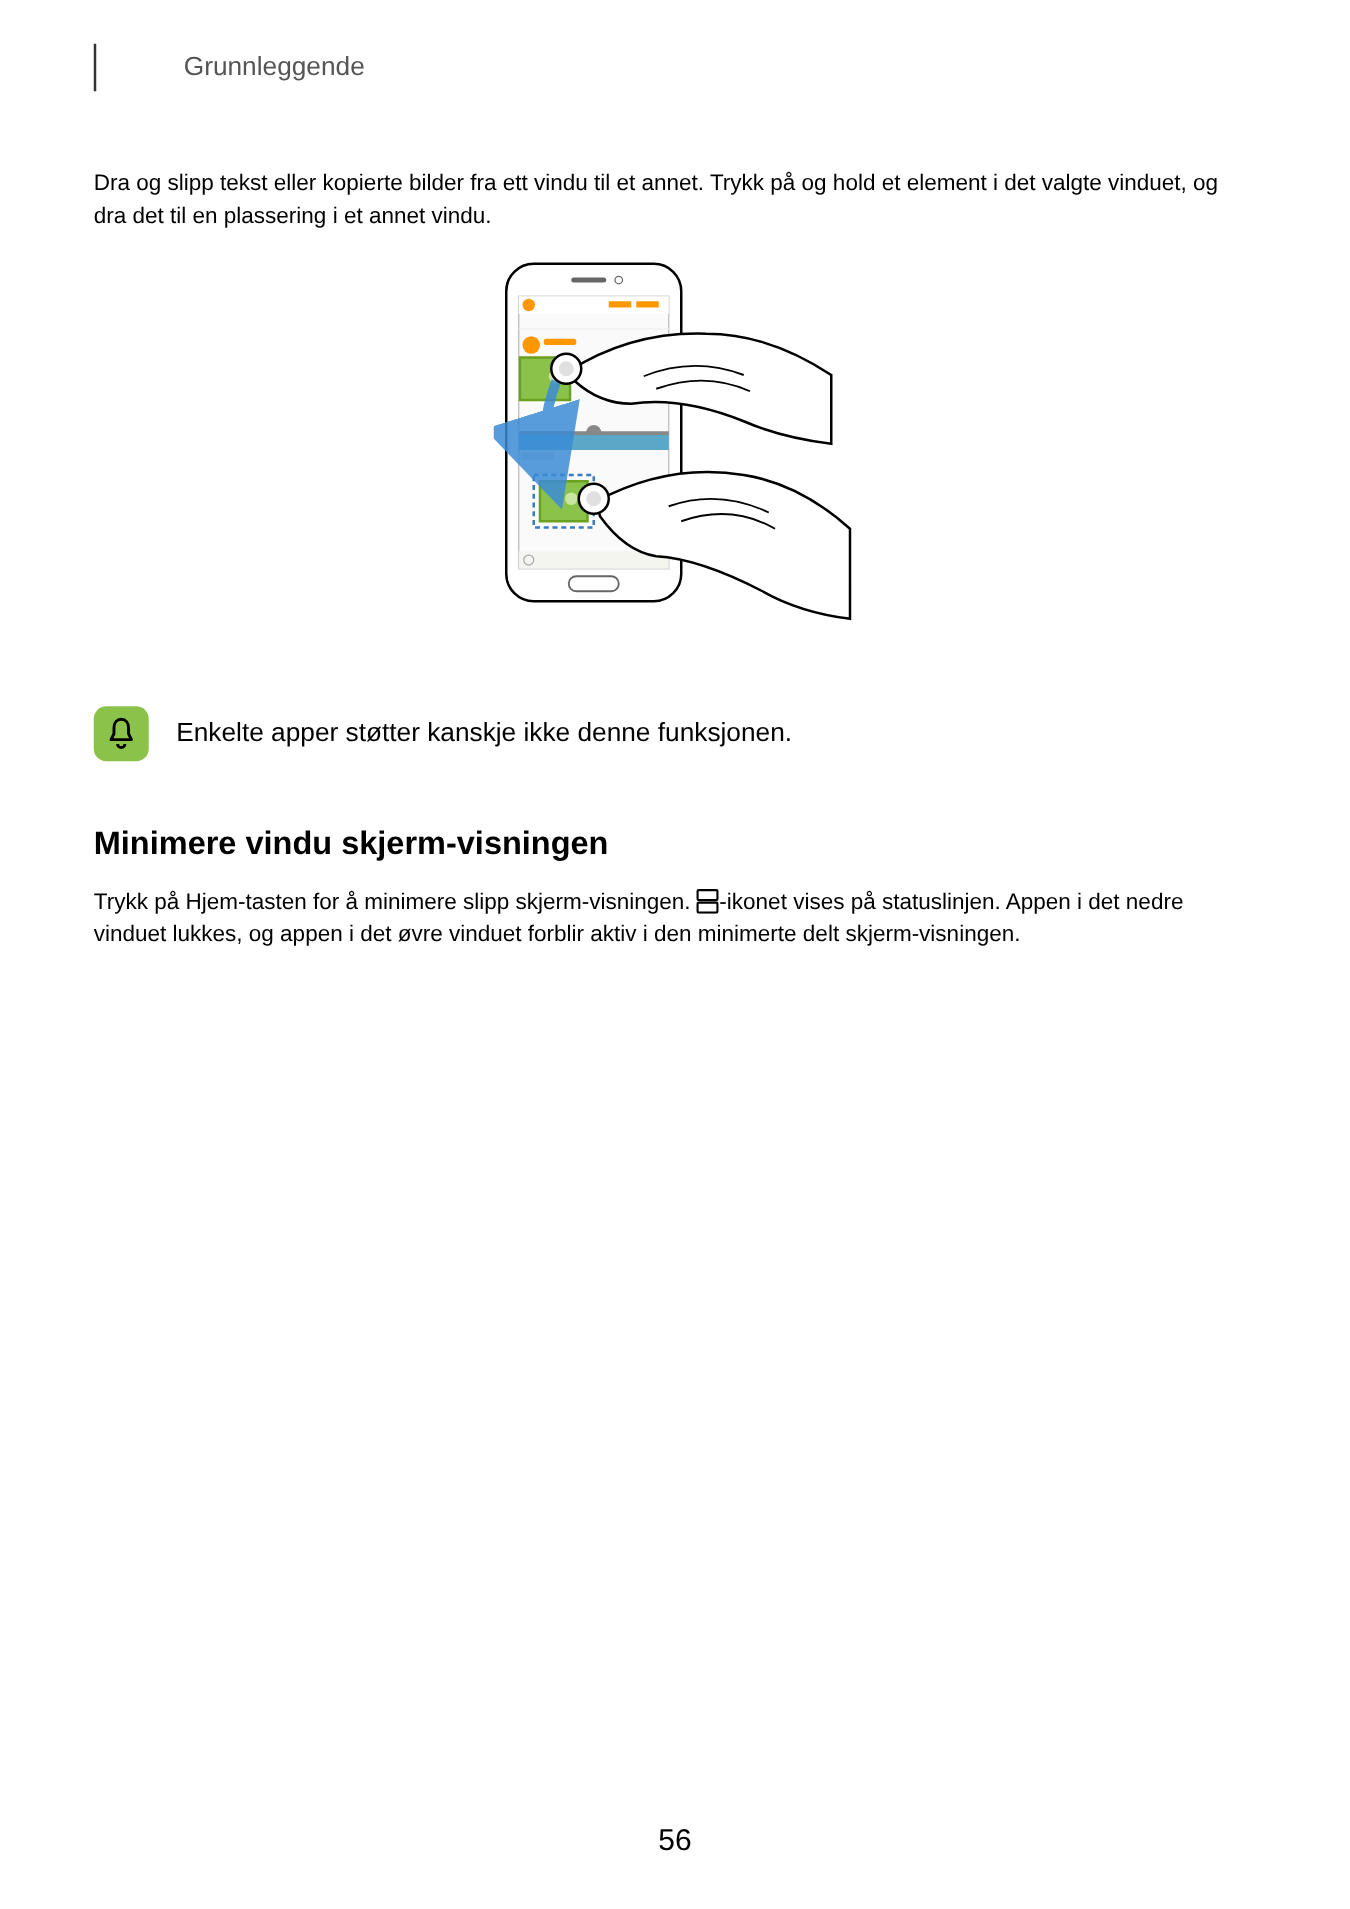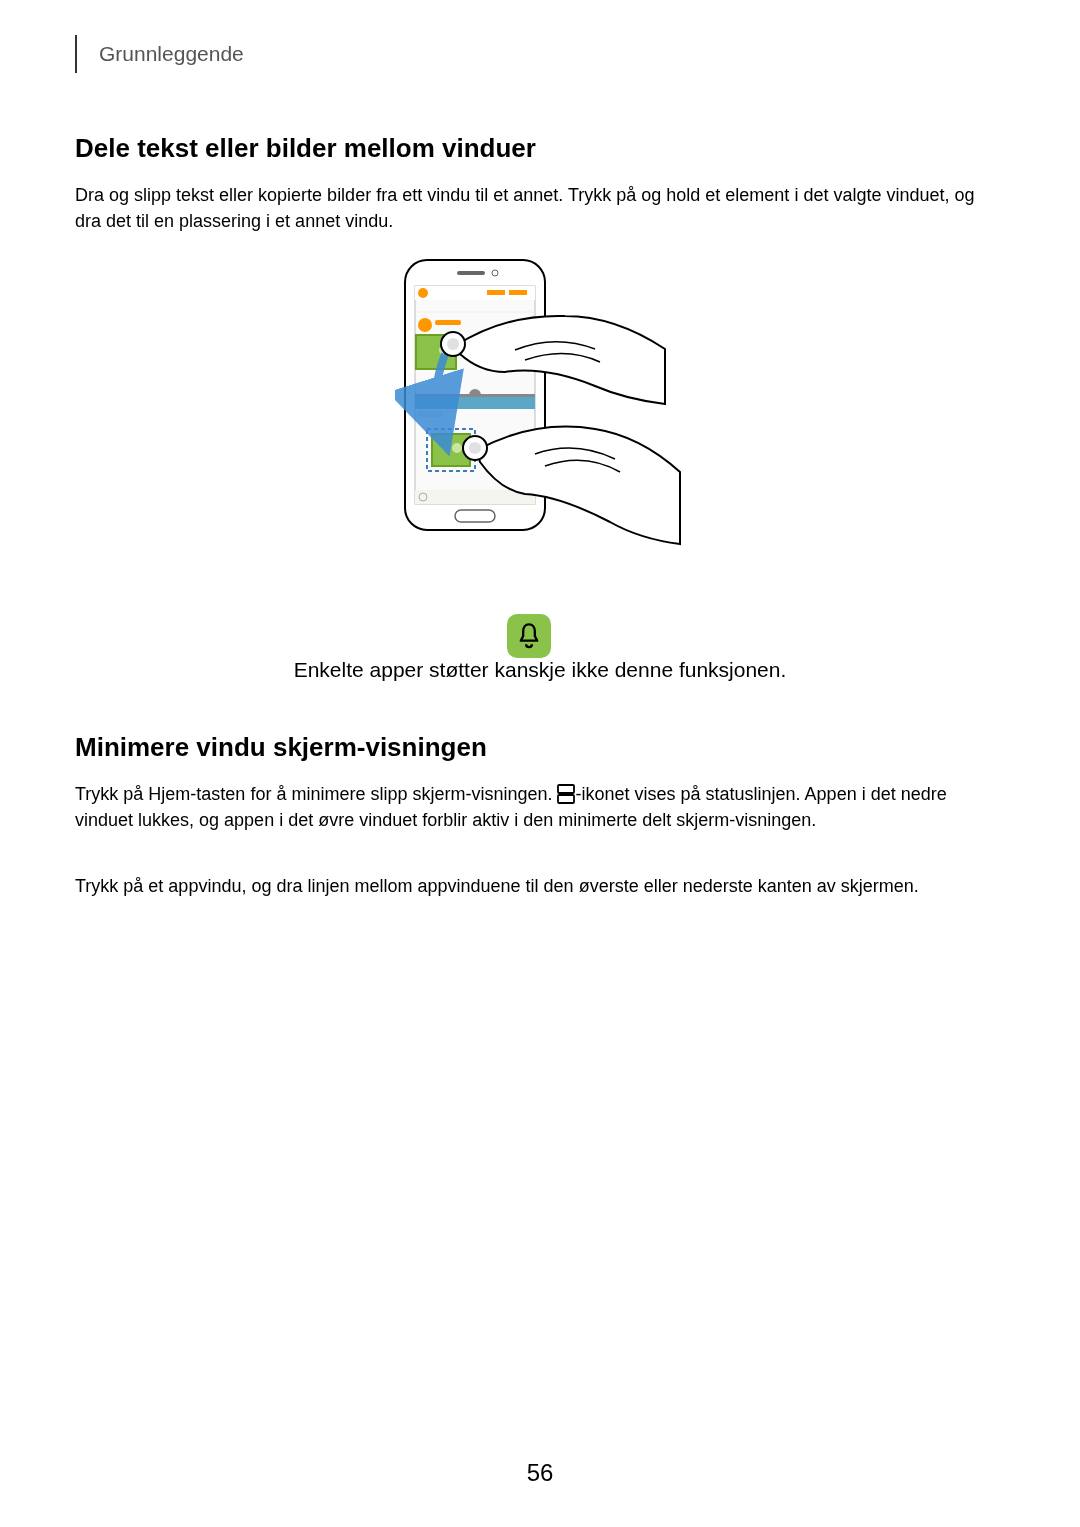--- a/index.html
+++ b/index.html
@@ -14,20 +14,21 @@
     box-sizing: border-box;
   }
   .page {
     padding: 35px 75px 40px 75px;
     box-sizing: border-box;
   }
   .header {
     display: flex;
     align-items: center;
     margin-bottom: 60px;
+    gap: 48px;
   }
   .header-rule {
     width: 2px;
     height: 38px;
     background: #333;
     margin-right: 22px;
   }
   .header-text {
     font-size: 21px;
     color: #555;
@@ -47,21 +48,20 @@
   .illustration-wrap {
     width: 100%;
     display: flex;
     justify-content: center;
     margin: 20px 0 40px 0;
   }
   .note-row {
     display: flex;
     align-items: center;
     margin: 10px 0 50px 0;
-    flex-direction: column;
   }
   .note-icon {
     width: 44px;
     height: 44px;
     border-radius: 10px;
     background: #8bc34a;
     display: flex;
     align-items: center;
     justify-content: center;
     margin-right: 22px;
@@ -92,21 +92,20 @@
 <body>
 
 <div class="page">
 
   <div class="header">
     <div class="header-rule"></div>
     <div class="header-text">Grunnleggende</div>
   </div>
 
   <div class="section-block">
-    <h3 class="section-heading">Dele tekst eller bilder mellom vinduer</h3>
     <p class="body-text">Dra og slipp tekst eller kopierte bilder fra ett vindu til et annet. Trykk på og hold et element i det valgte vinduet, og dra det til en plassering i et annet vindu.</p>
 
     <div class="illustration-wrap">
       <svg width="290" height="320" viewBox="0 0 290 320">
 
         <rect x="10" y="6" width="140" height="270" rx="22" ry="22" fill="#fff" stroke="#000" stroke-width="2"></rect>
         <rect x="20" y="32" width="120" height="218" fill="#fafafa" stroke="#bbb" stroke-width="1"></rect>
 
         <rect x="62" y="17" width="28" height="4" rx="2" fill="#666"></rect>
         <circle cx="100" cy="19" r="3" fill="none" stroke="#666" stroke-width="1"></circle>
@@ -179,18 +178,17 @@
     <h3 class="section-heading">Minimere vindu skjerm-visningen</h3>
     <p class="body-text">
       <span>Trykk på Hjem-tasten for å minimere slipp skjerm-visningen. </span><svg class="inline-icon" width="18" height="20" viewBox="0 0 18 20">
           <rect x="1" y="1" width="16" height="8" rx="1" fill="none" stroke="#000" stroke-width="1.8"></rect>
           <rect x="1" y="11" width="16" height="8" rx="1" fill="none" stroke="#000" stroke-width="1.8"></rect>
         </svg><span>-ikonet vises på statuslinjen. Appen i det nedre vinduet lukkes, og appen i det øvre vinduet forblir aktiv i den minimerte delt skjerm-visningen.</span>
     </p>
   </div>
 
   <div class="section-block">
-    <p class="body-text">Trykk på et appvindu, og dra linjen mellom appvinduene til den øverste eller nederste kanten av skjermen.</p>
   </div>
 
 </div>
 
 <div class="page-number">56</div>
 
 </body></html>

